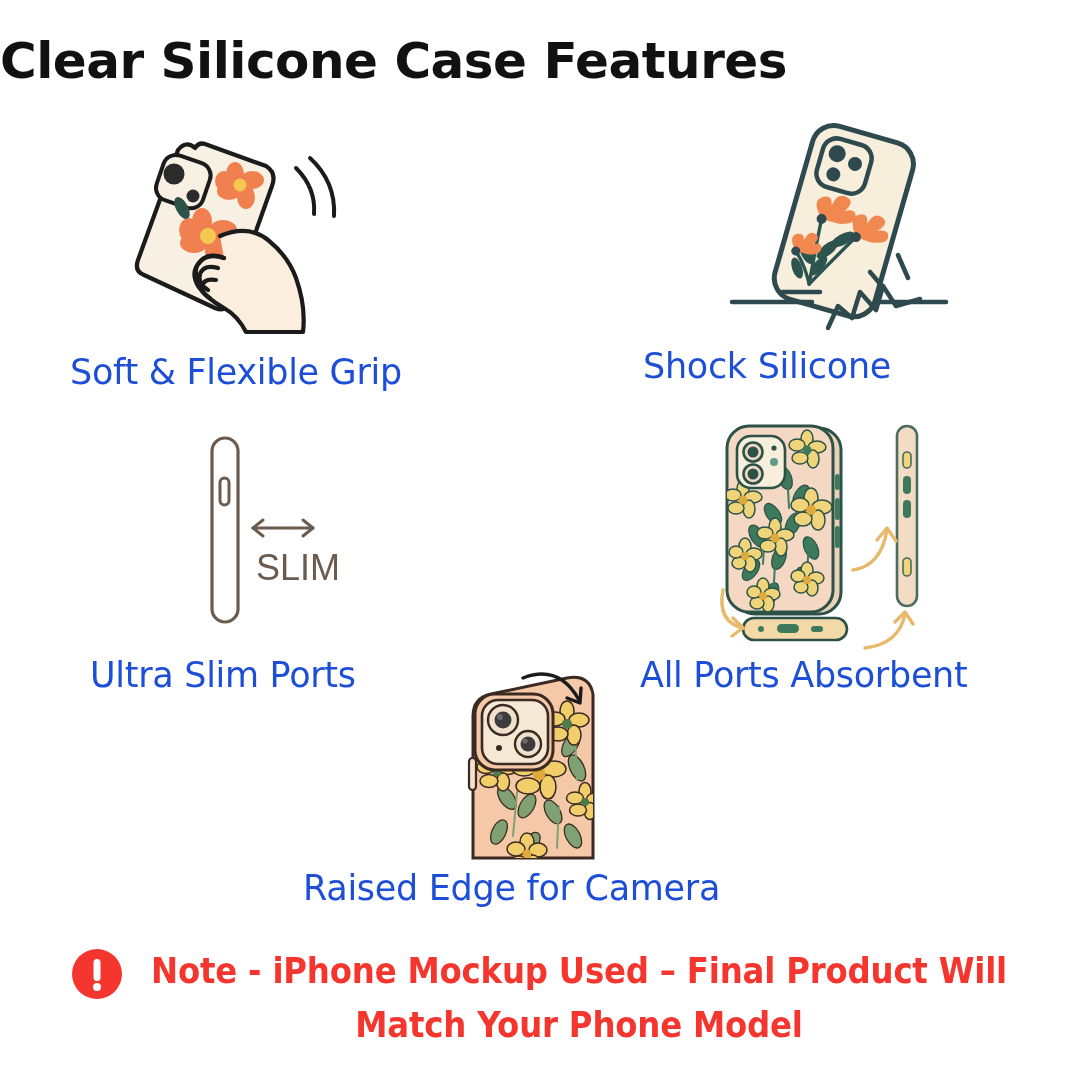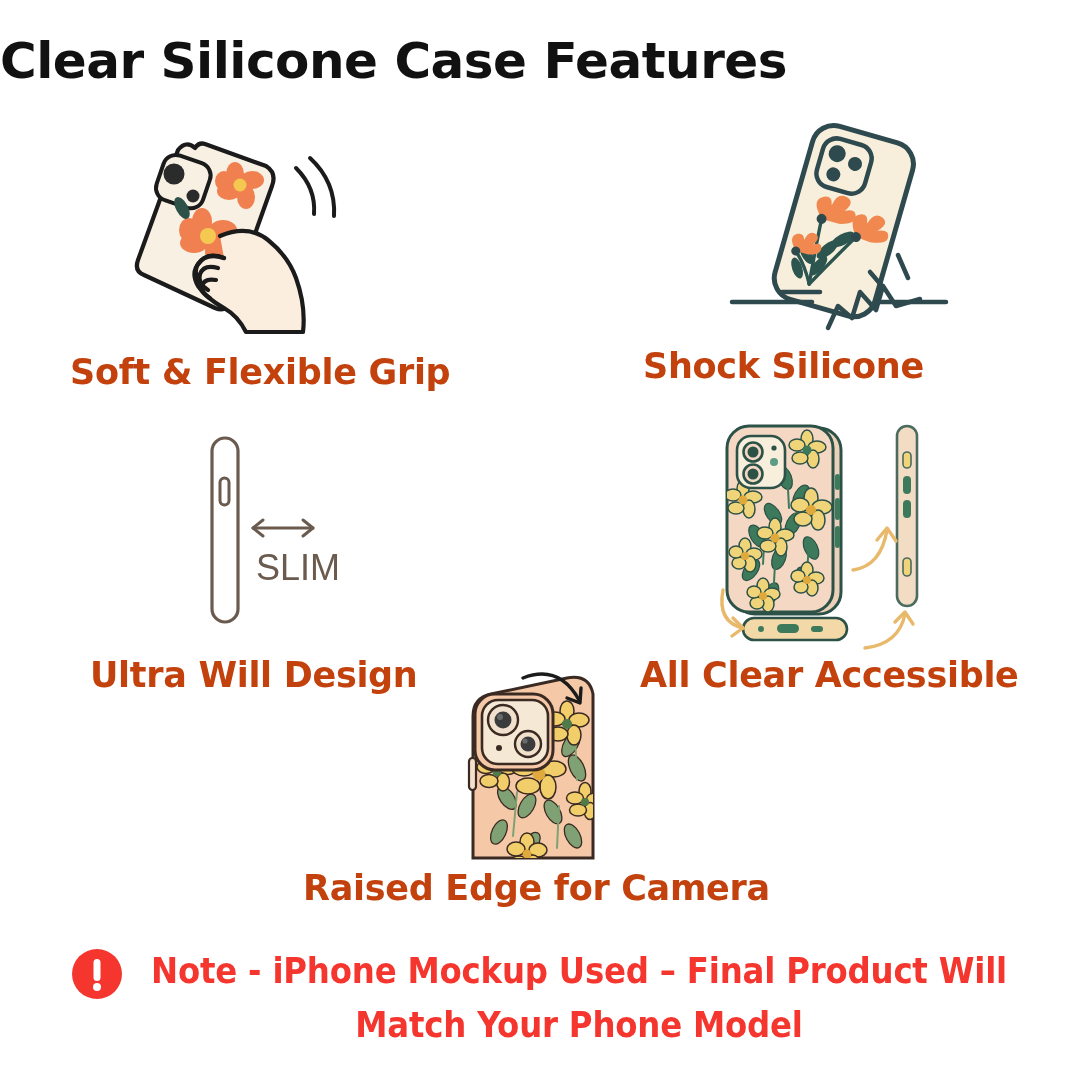--- a/index.html
+++ b/index.html
@@ -27,23 +27,23 @@
     font-weight: bold;
     font-size: 50px;
     letter-spacing: -0.5px;
     color: #111111;
   }
 
   
   .flabel {
     position: absolute;
     font-family: "DejaVu Sans", sans-serif;
-    font-weight: bold;
+    font-weight: normal;
     font-size: 35px;
-    color: #c2410c;
+    color: #1d4ed8;
     white-space: nowrap;
     letter-spacing: -0.3px;
   }
   .lbl-grip   { left: 70px;  top: 352px; }
   .lbl-shock  { left: 643px; top: 346px; }
   .lbl-slim   { left: 90px;  top: 655px; }
   .lbl-ports  { left: 640px; top: 655px; }
   .lbl-camera { left: 303px; top: 868px; }
 
   
@@ -199,21 +199,21 @@
       <rect x="27" y="8" width="26" height="184" rx="13" ry="13" fill="none" stroke="#6B5B4F" stroke-width="3.2"></rect>
       <rect x="35" y="48" width="9" height="27" rx="4.5" ry="4.5" fill="none" stroke="#6B5B4F" stroke-width="3"></rect>
       <g stroke="#6B5B4F" stroke-width="3" fill="none" stroke-linecap="round" stroke-linejoin="round">
         <path d="M68 98 L128 98"></path>
         <path d="M78 90 L68 98 L78 106"></path>
         <path d="M118 90 L128 98 L118 106"></path>
       </g>
       <text x="71" y="150" font-family="Liberation Sans, sans-serif" font-size="36" fill="#6B5B4F">SLIM</text>
     </svg>
   </div>
-  <div class="flabel lbl-slim">Ultra Will Design</div>
+  <div class="flabel lbl-slim">Ultra Slim Ports</div>
 
   <div class="illus il-ports">
     <svg viewBox="0 0 240 235" width="240" height="235">
       <defs>
         <clipPath id="caseClip">
           <rect x="12" y="8" width="106" height="186" rx="22" ry="22"></rect>
         </clipPath>
       </defs>
 
       <rect x="18" y="10" width="108" height="186" rx="22" ry="22" fill="#EBD0BA" stroke="#2C5248" stroke-width="3"></rect>
@@ -346,21 +346,21 @@
       <g fill="none" stroke="#E8B96A" stroke-width="3.4" stroke-linecap="round" stroke-linejoin="round">
         <path d="M8 172 Q2 204 28 210"></path>
         <path d="M18 200 L28 210 L17 218"></path>
         <path d="M150 230 Q184 226 190 196"></path>
         <path d="M180 204 L190 194 L198 206"></path>
         <path d="M138 152 Q166 148 172 112"></path>
         <path d="M162 122 L172 110 L181 123"></path>
       </g>
     </svg>
   </div>
-  <div class="flabel lbl-ports">All Clear Accessible</div>
+  <div class="flabel lbl-ports">All Ports Absorbent</div>
 
   <div class="illus il-camera">
     <svg viewBox="0 0 195 190" width="195" height="190">
       <defs>
         <clipPath id="camClip">
           <path d="M18 44 Q18 26 36 22 L112 6 Q134 2 138 22 L138 186 L18 186Z"></path>
         </clipPath>
       </defs>
 
       <path d="M18 44 Q18 26 36 22 L112 6 Q134 2 138 22 L138 186 L18 186Z" fill="#F5C9A8" stroke="#3A2A22" stroke-width="3"></path>

